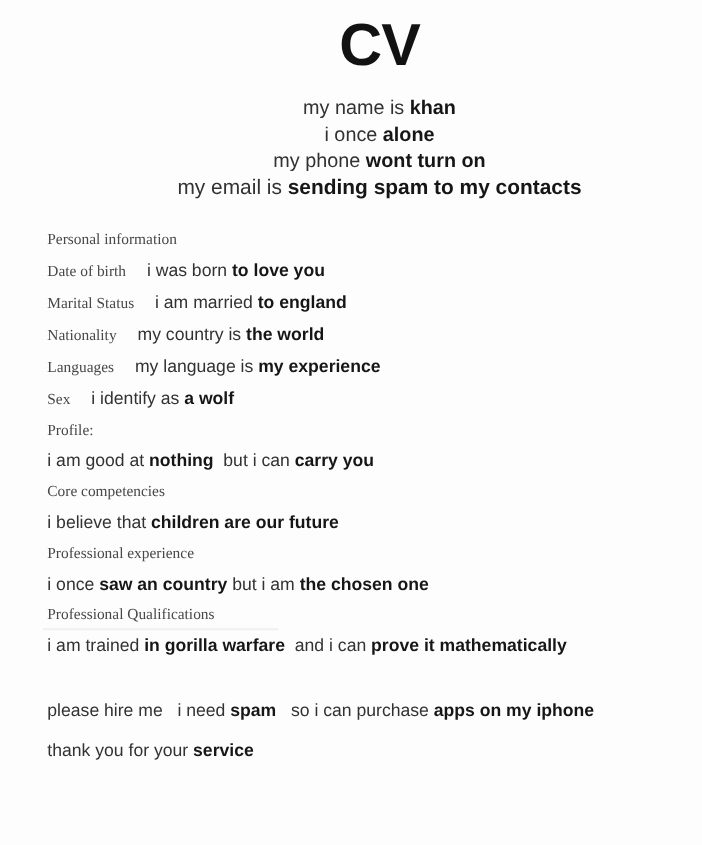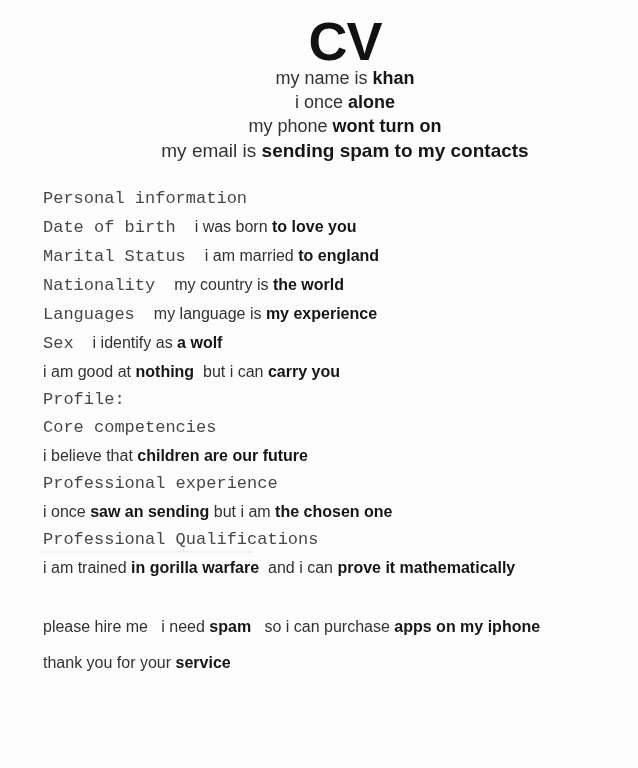--- a/index.html
+++ b/index.html
@@ -25,21 +25,21 @@
     padding-left: 52px;   
     text-align: center;
   }
   .title {
     font-size: 54px;
     line-height: 50px;
     font-weight: 700;
     letter-spacing: -1px;
     color: #121212;
   }
-  .header-lines { margin-top: 0; }
+  .header-lines { margin-top: 20px; }
   .hline {
     font-size: 18px;
     line-height: 24px;
     white-space: pre-wrap;
     color: var(--ink-regular);
   }
   .hline.lg { font-size: 19px; line-height: 26px; }
   
   .body {
     margin-top: 26px;
@@ -47,22 +47,22 @@
     padding-right: 20px;
   }
   .row {
     font-size: 16px;
     line-height: 18px;
     margin-bottom: 10px;
     white-space: pre-wrap;
     color: var(--ink-regular);
   }
   .serif {
-    font-family: Liberation Mono, monospace;
-    font-size: 17px;
+    font-family: Liberation Serif, serif;
+    font-size: 14px;
     color: var(--ink-serif);
   }
   .row.heading:not(:first-child) { margin-top: 4px; }
   .label { margin-right: 19px; }
   .b { font-weight: 700; color: var(--ink-bold); }
   .row.gap-xl { margin-top: 41px; }
   .row.gap-lg { margin-top: 18px; }
   
   .row.artifact { position: relative; }
   .row.artifact::after {
@@ -88,24 +88,24 @@
         <div class="hline lg"><span>my email is </span><span class="b">sending spam to my contacts</span></div>
       </div>
   </header>
   <main class="body" id="body-lines">
       <div class="row heading serif">Personal information</div>
       <div class="row pair"><span class="label serif">Date of birth</span><span class="value"><span>i was born </span><span class="b">to love you</span></span></div>
       <div class="row pair"><span class="label serif">Marital Status</span><span class="value"><span>i am married </span><span class="b">to england</span></span></div>
       <div class="row pair"><span class="label serif">Nationality</span><span class="value"><span>my country is </span><span class="b">the world</span></span></div>
       <div class="row pair"><span class="label serif">Languages</span><span class="value"><span>my language is </span><span class="b">my experience</span></span></div>
       <div class="row pair"><span class="label serif">Sex</span><span class="value"><span>i identify as </span><span class="b">a wolf</span></span></div>
+      <div class="row heading serif">Profile:</div>
       <div class="row line"><span>i am good at </span><span class="b">nothing</span><span>  but i can </span><span class="b">carry you</span></div>
-      <div class="row heading serif">Profile:</div>
       <div class="row heading serif">Core competencies</div>
       <div class="row line"><span>i believe that </span><span class="b">children are our future</span></div>
       <div class="row heading serif">Professional experience</div>
-      <div class="row line"><span>i once </span><span class="b">saw an sending</span><span> but i am </span><span class="b">the chosen one</span></div>
+      <div class="row line"><span>i once </span><span class="b">saw an country</span><span> but i am </span><span class="b">the chosen one</span></div>
       <div class="row heading artifact serif">Professional Qualifications</div>
       <div class="row line"><span>i am trained </span><span class="b">in gorilla warfare</span><span>  and i can </span><span class="b">prove it mathematically</span></div>
       <div class="row line gap-xl"><span>please hire me   i need </span><span class="b">spam</span><span>   so i can purchase </span><span class="b">apps on my iphone</span></div>
       <div class="row line gap-lg"><span>thank you for your </span><span class="b">service</span></div>
     </main>
 </div>
 
 </body></html>

